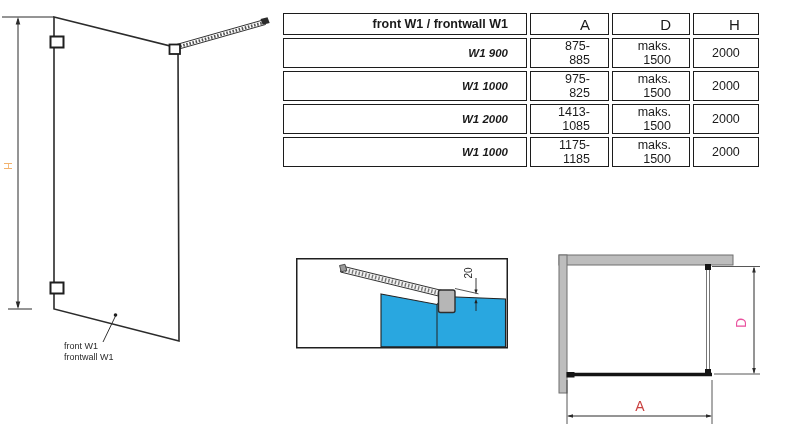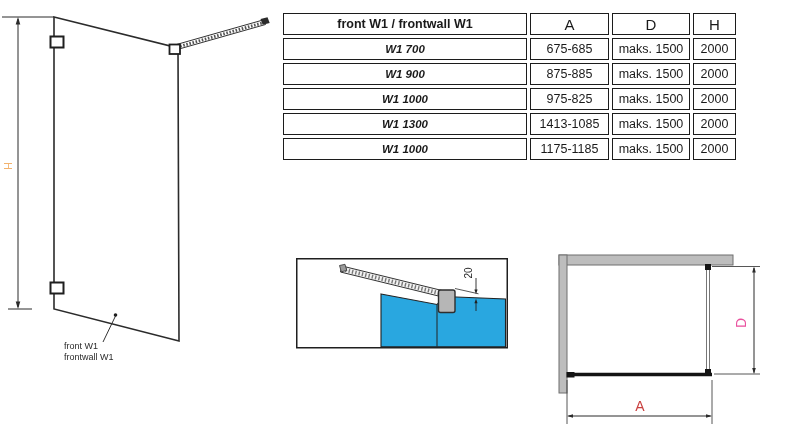--- a/index.html
+++ b/index.html
@@ -2,22 +2,22 @@
 <html><head>
 <meta charset="utf-8">
 <style>
   html,body{margin:0;padding:0;background:#ffffff;}
   #page{position:relative;width:800px;height:441px;background:#ffffff;overflow:hidden;
         font-family:"Liberation Sans",sans-serif;}
 
   
   table.spec{position:absolute;left:280px;top:10px;border-collapse:separate;border-spacing:3px;
              table-layout:fixed;}
-  table.spec td{border:1.6px solid #1c1c1c;background:#fff;height:20px;padding:0 2px;
-                text-align:center;vertical-align:middle;color:#1a1a1a;}
+  table.spec td{border:1.6px solid #1c1c1c;background:#fff;height:20px;padding:0 18px;
+                text-align:right;vertical-align:middle;color:#1a1a1a;}
   td.hdr-name{font-weight:bold;font-size:12.5px;}
   td.hdr-letter{font-size:15px;}
   td.c-a{color:#c9403f;}
   td.c-d{color:#e9509e;}
   td.c-h{color:#f2b26e;}
   td.model{font-weight:bold;font-style:italic;font-size:11.5px;}
   td.val{font-size:12.5px;}
 
   
   svg{position:absolute;}
@@ -65,39 +65,33 @@
         <col style="width:43px">
       </colgroup>
     <tbody>
       <tr>
         <td class="hdr-name">front W1 / frontwall W1</td>
         <td class="hdr-letter c-a">A</td>
         <td class="hdr-letter c-d">D</td>
         <td class="hdr-letter c-h">H</td>
       </tr>
       <tr>
-        <td class="model">W1 700</td>
-        <td class="val">675-685</td>
-        <td class="val">maks. 1500</td>
-        <td class="val">2000</td>
-      </tr>
-      <tr>
         <td class="model">W1 900</td>
         <td class="val">875-885</td>
         <td class="val">maks. 1500</td>
         <td class="val">2000</td>
       </tr>
       <tr>
         <td class="model">W1 1000</td>
         <td class="val">975-825</td>
         <td class="val">maks. 1500</td>
         <td class="val">2000</td>
       </tr>
       <tr>
-        <td class="model">W1 1300</td>
+        <td class="model">W1 2000</td>
         <td class="val">1413-1085</td>
         <td class="val">maks. 1500</td>
         <td class="val">2000</td>
       </tr>
       <tr>
         <td class="model">W1 1000</td>
         <td class="val">1175-1185</td>
         <td class="val">maks. 1500</td>
         <td class="val">2000</td>
       </tr>

